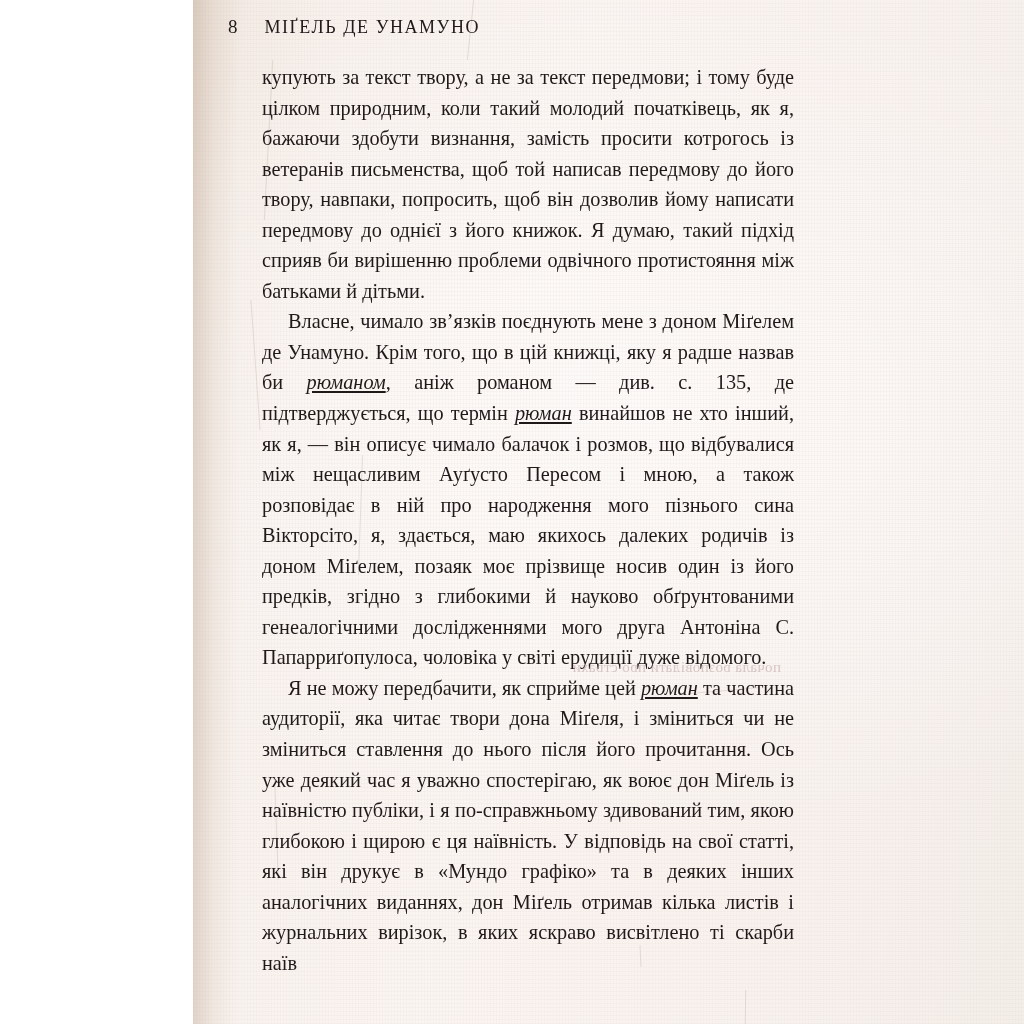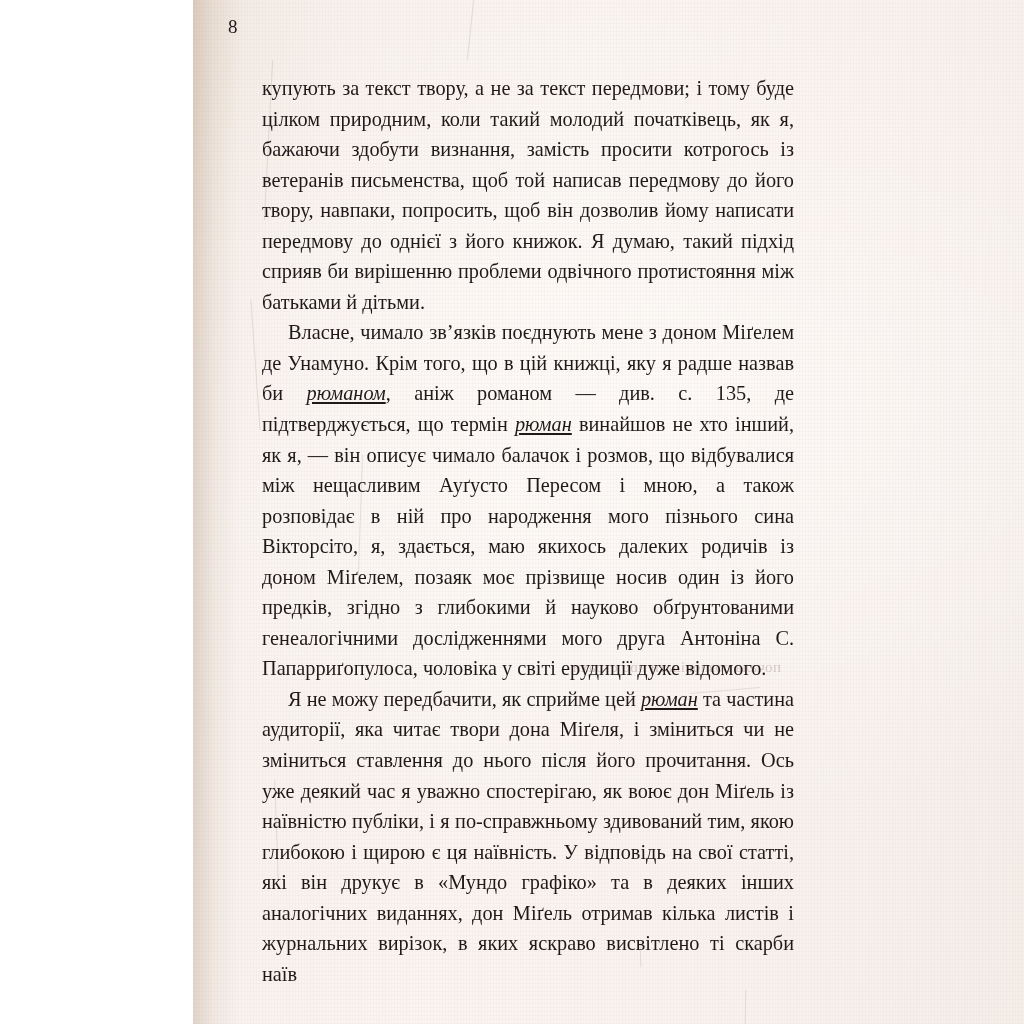--- a/index.html
+++ b/index.html
@@ -106,21 +106,21 @@
     font-size: 18px;
     letter-spacing: 1.55px;
     font-family: "Liberation Serif", "DejaVu Serif", serif;
     white-space: nowrap;
   }
 
   
   .textblock {
     position: absolute;
     left: 262px;
-    top: 73px;
+    top: 62px;
     width: 532px;
     color: #20191a;
     font-size: 20.3px;
     line-height: 30.55px;
     text-align: justify;
     text-justify: inter-word;
     font-family: "Liberation Serif", "DejaVu Serif", serif;
   }
   .textblock p {
     margin: 0;
@@ -147,20 +147,21 @@
   <div class="crease c4"></div>
   <div class="crease c5"></div>
   <div class="crease c6"></div>
   <div class="crease c7"></div>
   <div class="crease c8"></div>
 
   <div class="showthrough">почала розповідати про страхи</div>
 
   <div class="running-head" style="color: rgb(32, 25, 26);">
     <span class="folio">8</span>
+    <span class="head-title">МІҐЕЛЬ ДЕ УНАМУНО</span>
   </div>
 
   <div class="textblock" style="color: rgb(32, 25, 26);">
 
     <p class="first">
       <span>купують за текст твору, а не за текст передмови; і тому буде цілком природним, коли такий молодий почат­ківець, як я, бажаючи здобути визнання, замість про­сити котрогось із ветеранів письменства, щоб той на­писав передмову до його твору, навпаки, попросить, щоб він дозволив йому написати передмову до однієї з його книжок. Я думаю, такий підхід сприяв би вирі­шенню проблеми одвічного протистояння між бать­ками й дітьми.</span>
     </p>
 
     <p>
       <span>Власне, чимало зв’язків поєднують мене з до­ном Міґелем де Унамуно. Крім того, що в цій книж­ці, яку я радше назвав би </span><i>рюманом</i><span>, аніж романом — див. с. 135, де підтверджується, що термін </span><i>рюман</i><span> винайшов не хто інший, як я, — він описує чимало балачок і розмов, що відбувалися між нещасливим Ауґусто Пересом і мною, а також розповідає в ній про народження мого пізнього сина Вікторсіто, я, здається, маю якихось далеких родичів із доном Мі­ґелем, позаяк моє прізвище носив один із його пред­ків, згідно з глибокими й науково обґрунтованими генеалогічними дослідженнями мого друга Антоні­на С. Папарриґопулоса, чоловіка у світі ерудиції ду­же відомого.</span>

